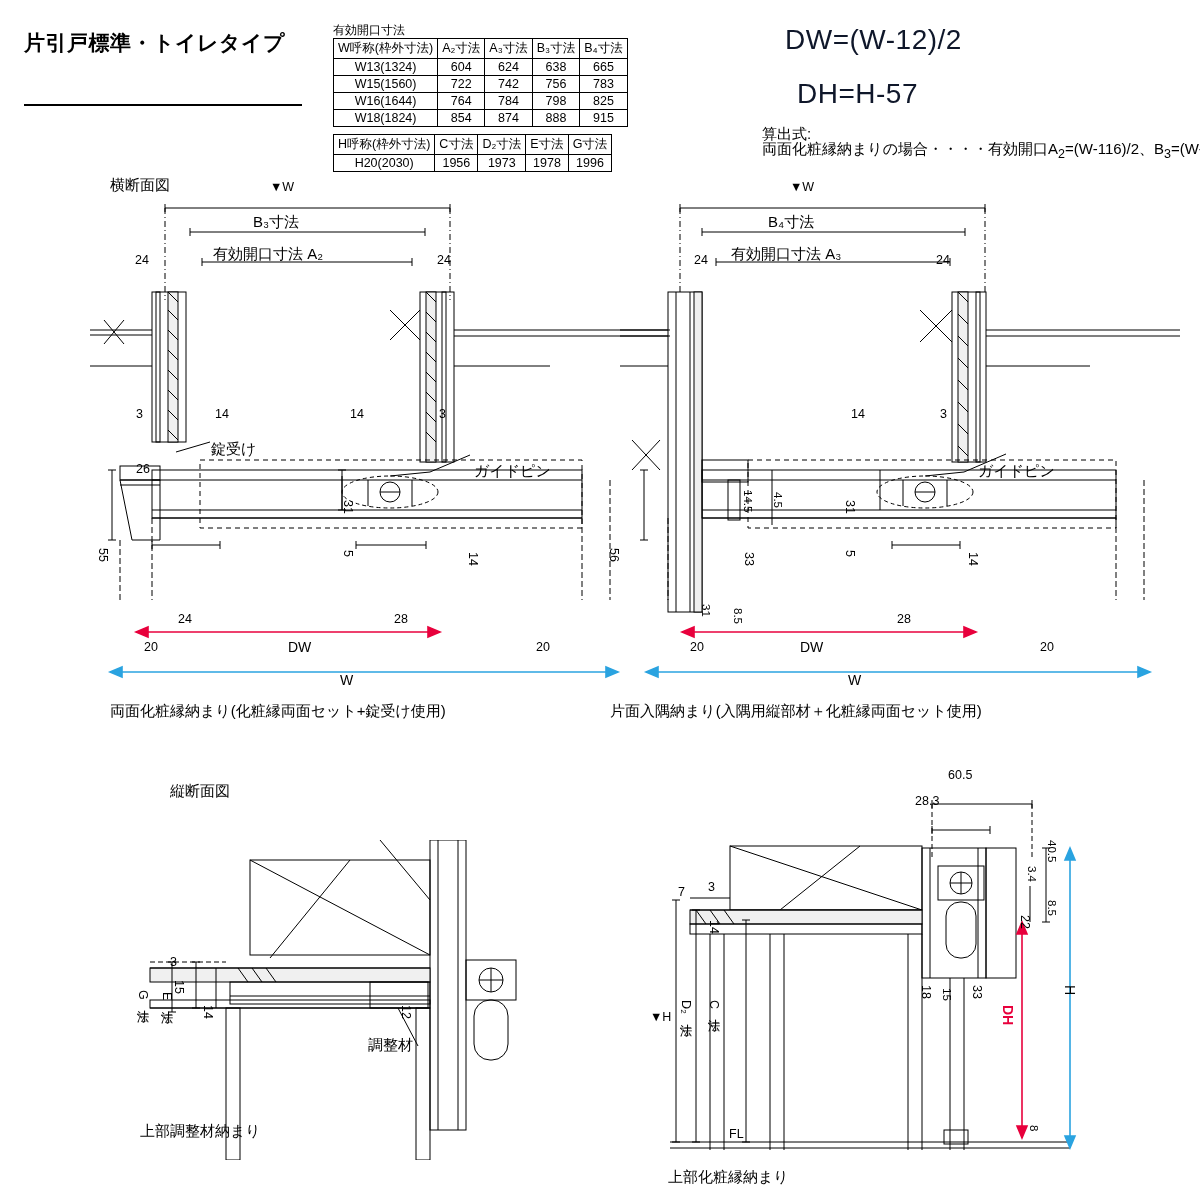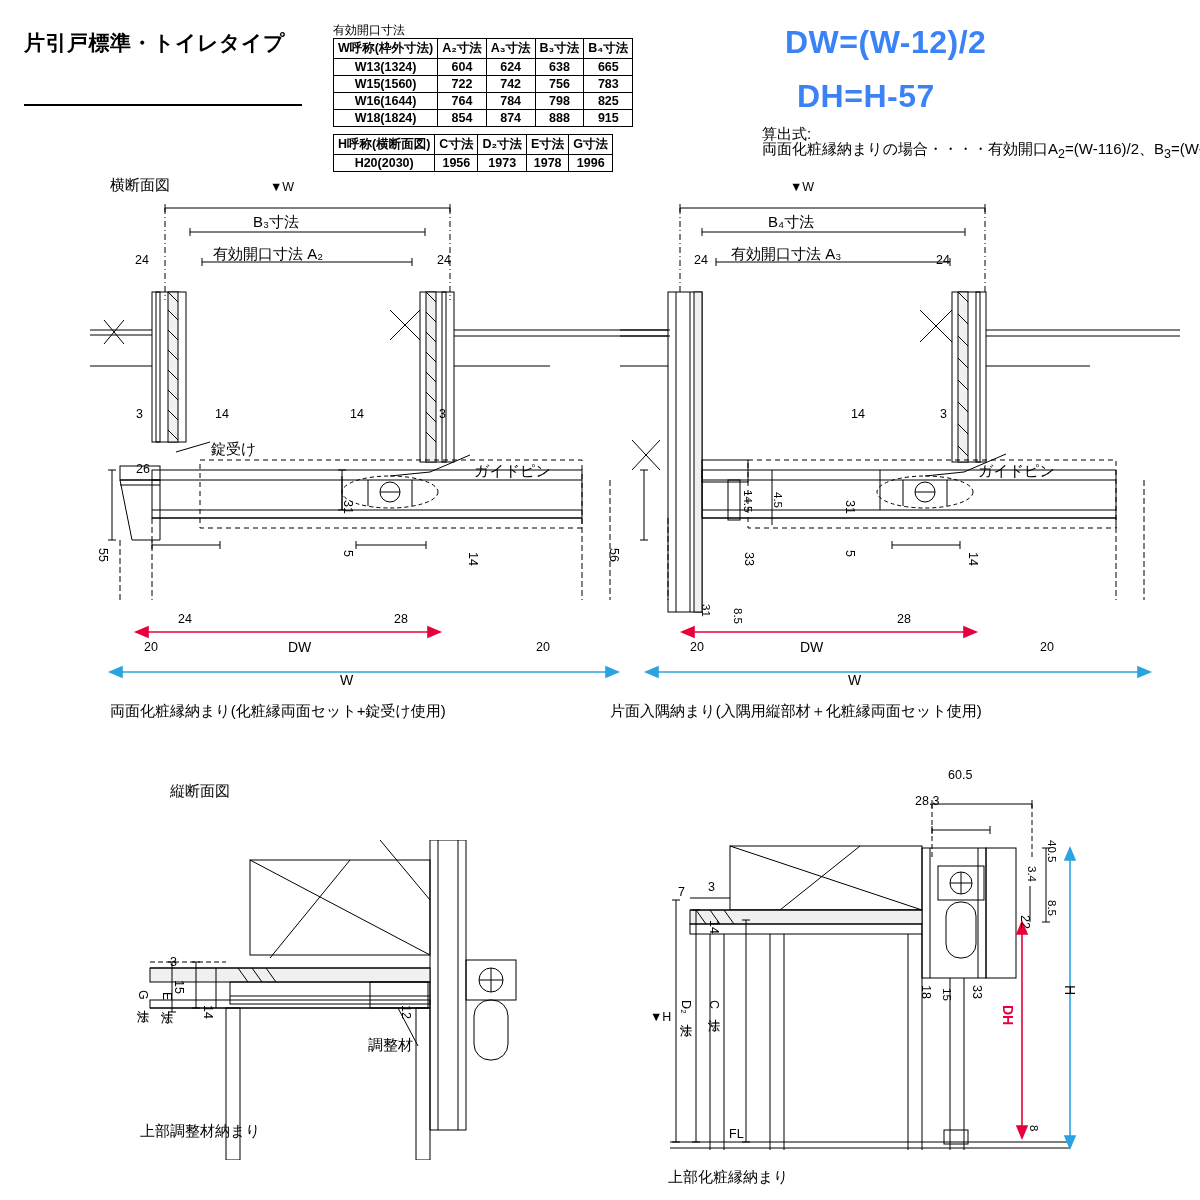--- a/index.html
+++ b/index.html
@@ -7,24 +7,24 @@
     width:1200px;height:1200px;position:relative;
     background:#ffffff;
     font-family:"Liberation Sans","DejaVu Sans",sans-serif;
     color:#000;
     overflow:hidden;
   }
   .abs{position:absolute;}
   .ttl{font-weight:bold;font-size:21px;line-height:30px;letter-spacing:.5px;}
   .ttl-rule{position:absolute;border-bottom:2px solid #000;}
   .tbl{border-collapse:collapse;font-size:12.5px;}
-  .tbl td,.tbl th{border:1px solid #000;text-align:center;padding:1px 4px;font-weight:bold;white-space:nowrap;}
+  .tbl td,.tbl th{border:1px solid #000;text-align:center;padding:1px 4px;font-weight:normal;white-space:nowrap;}
   .smalllbl{font-size:12px;}
   .red{color:#e8003c;}
-  .redttl{color:#3b82f6;font-weight:bold;font-size:32px;letter-spacing:.5px;}
+  .redttl{color:#0f172a;font-weight:normal;font-size:28px;letter-spacing:.5px;}
   .calc{font-size:15px;line-height:15px;white-space:nowrap;}
   .lbl-jp{font-size:15px;}
   .dim{font-size:12.5px;}
   .dim-s{font-size:11.5px;}
   .vert{writing-mode:vertical-rl;text-orientation:mixed;}
   svg{display:block;}
   .cap{font-size:15px;}
 </style>
 </head>
 <body>
@@ -72,21 +72,21 @@
     <td>874</td>
     <td>888</td>
     <td>915</td>
   </tr>
 </tbody>
   </table>
 
 <table class="tbl abs" style="left:333px;top:134px;">
   <tbody>
       <tr>
-    <th>H呼称(横断面図)</th>
+    <th>H呼称(枠外寸法)</th>
     <th>C寸法</th>
     <th>D₂寸法</th>
     <th>E寸法</th>
     <th>G寸法</th>
   </tr>
   <tr>
     <td>H20(2030)</td>
     <td>1956</td>
     <td>1973</td>
     <td>1978</td>

